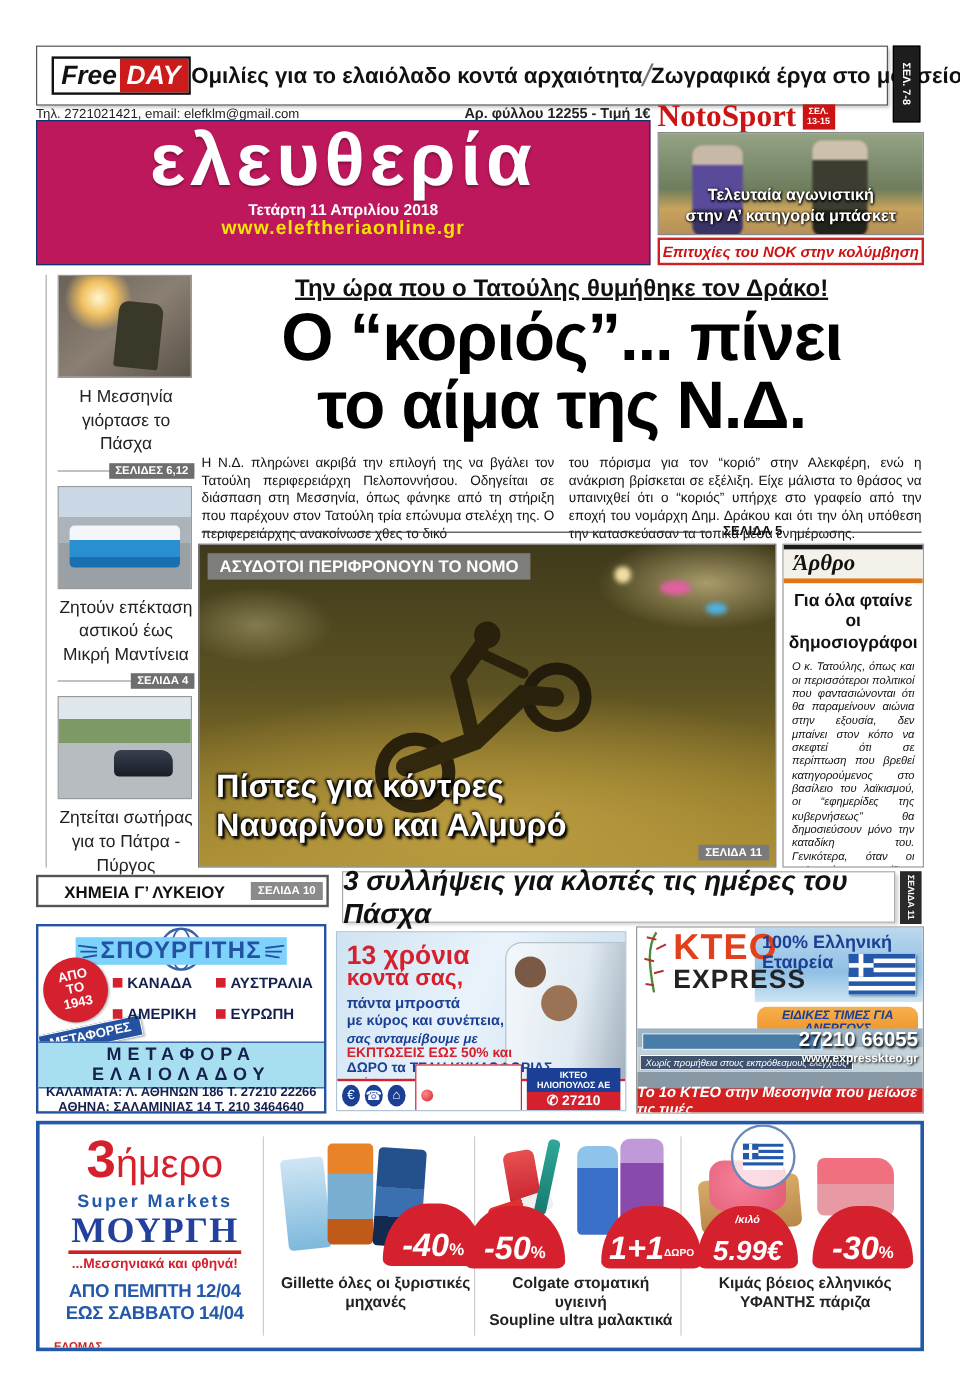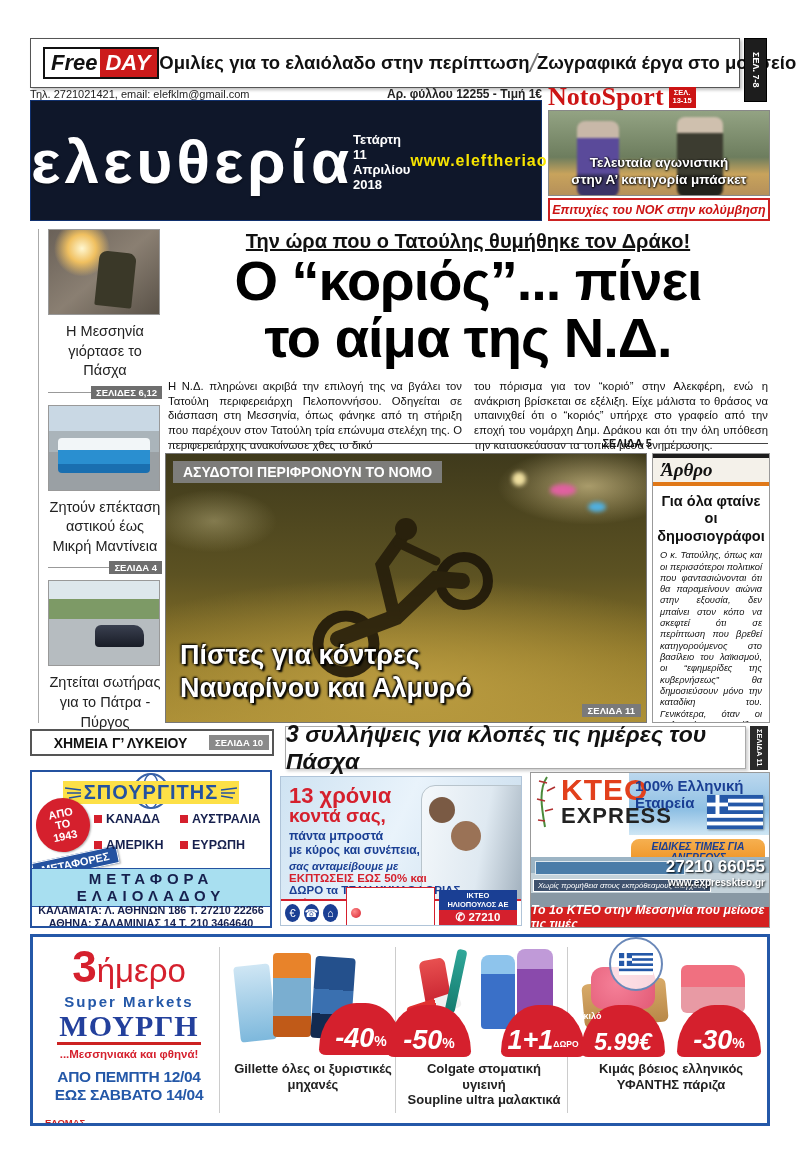--- a/index.html
+++ b/index.html
@@ -17,22 +17,22 @@
   .banner-item{font-size:18.5px;font-weight:700;color:#111;white-space:nowrap;}
   .banner-sep{font-size:26px;color:#777;font-style:italic;font-weight:400;}
   .side-tab{left:744px;top:38px;width:23px;height:64px;background:#1d1d1d;border:1px solid #000;
     color:#fff;font-size:9px;font-weight:700;display:flex;align-items:center;justify-content:center;
     writing-mode:vertical-rl;}
   
   .contact-row{left:30px;top:87px;width:512px;display:flex;justify-content:space-between;align-items:baseline;}
   .contact-left{font-size:11px;color:#222;}
   .contact-right{font-size:12px;font-weight:700;color:#222;}
   
-  .masthead{left:30px;top:100px;width:512px;height:121px;background:#0f172a;border:1px solid #10306e;
-    display:flex;flex-direction:row;align-items:center;justify-content:flex-start;}
+  .masthead{left:30px;top:100px;width:512px;height:121px;background:#be185d;border:1px solid #10306e;
+    display:flex;flex-direction:column;align-items:center;justify-content:flex-start;}
   .masthead-title{font-size:62px;font-weight:900;color:#fff;letter-spacing:4px;line-height:1.0;margin-top:2px;
     text-shadow:0 2px 2px rgba(0,0,0,.35);}
   .masthead-date{font-size:13px;font-weight:700;color:#fff;margin-top:2px;}
   .masthead-site{font-size:16px;font-weight:800;color:#f7e400;letter-spacing:1px;}
   
   .notosport{left:548px;top:84px;width:222px;}
   .ns-header{display:flex;align-items:center;gap:5px;height:26px;}
   .ns-title{font-family:"Liberation Serif",serif;font-weight:700;font-size:26px;color:#cc1414;}
   .ns-badge{background:#cc1414;color:#fff;font-size:7.5px;font-weight:700;width:27px;height:21px;
     display:flex;flex-direction:column;align-items:center;justify-content:center;line-height:1.1;}
@@ -173,36 +173,36 @@
   .ba-dates{color:#2458a8;font-weight:800;font-size:15.5px;line-height:1.2;margin-top:8px;letter-spacing:-.3px;}
   .ba-elomas{position:absolute;left:2px;bottom:-24px;color:#cc2222;font-weight:800;font-size:9.5px;border-bottom:1px solid #23409c;}
   .prod{position:absolute;top:10px;width:168px;text-align:center;}
   .prod-imgs{position:relative;height:110px;}
   .pack{position:absolute;border-radius:4px;}
   .bubble{position:absolute;width:84px;height:52px;background:#d5202d;border-radius:42px 42px 8px 8px/52px 52px 6px 6px;
     color:#fff;display:flex;align-items:flex-end;justify-content:center;padding-bottom:3px;}
   .bubble .main{font-size:27px;font-weight:800;font-style:italic;line-height:1;}
   .bubble .sup{font-size:14px;font-weight:800;line-height:1.6;}
   .bubble .sub{font-size:8.5px;font-weight:800;line-height:2.4;}
-  .bubble .top-label{position:absolute;top:6px;left:0;right:0;text-align:left;font-size:9px;font-weight:700;}
+  .bubble .top-label{position:absolute;top:6px;left:0;right:0;text-align:center;font-size:9px;font-style:italic;font-weight:700;}
   .prod-caption{font-size:13px;font-weight:700;color:#222;line-height:1.2;margin-top:4px;}
   .stamp{position:absolute;width:54px;height:54px;border-radius:50%;border:2px solid #6a88b8;background:rgba(255,255,255,.75);
     display:flex;align-items:center;justify-content:center;}
 </style>
 </head>
 <body>
 
 <div class="page">
 
   <div class="abs top-banner">
     <div class="freeday">
       <span class="free">Free</span>
       <span class="day">DAY</span>
     </div>
-    <span class="banner-item">Ομιλίες για το ελαιόλαδο στην περίπτωση</span>
+    <span class="banner-item">Ομιλίες για το ελαιόλαδο κοντά αρχαιότητα</span>
     <span class="banner-sep">/</span>
     <span class="banner-item">Ζωγραφικά έργα στο μουσείο Καρέλια</span>
   </div>
   <div class="abs side-tab">ΣΕΛ. 7-8</div>
 
   <div class="abs contact-row">
     <span class="contact-left">Τηλ. 2721021421, email: elefklm@gmail.com</span>
     <span class="contact-right">Αρ. φύλλου 12255  -  Τιμή 1€</span>
   </div>
 
@@ -322,21 +322,21 @@
 
   <div class="abs ad1">
     <div class="sp-logo">
       <svg class="sp-globe" width="40" height="40">
         <circle cx="20" cy="20" r="17" fill="none" stroke="#2452a0" stroke-width="2"></circle>
         <ellipse cx="20" cy="20" rx="8" ry="17" fill="none" stroke="#2452a0" stroke-width="1.5"></ellipse>
         <line x1="3" y1="20" x2="37" y2="20" stroke="#2452a0" stroke-width="1.5"></line>
         <line x1="5" y1="11" x2="35" y2="11" stroke="#2452a0" stroke-width="1.2"></line>
         <line x1="5" y1="29" x2="35" y2="29" stroke="#2452a0" stroke-width="1.2"></line>
       </svg>
-      <span class="sp-name" style="position:relative;top:6px;background:#fde047;padding:0 2px;">
+      <span class="sp-name" style="position:relative;top:6px;background:#7dd3fc;padding:0 2px;">
         <svg width="16" height="12">
             <path d="M16 3 L0 1 M16 6 L2 6 M16 9 L4 11" stroke="#2452a0" stroke-width="1.6" fill="none"></path>
           </svg>
         <span>ΣΠΟΥΡΓΙΤΗΣ</span>
         <svg width="16" height="12">
             <path d="M0 3 L16 1 M0 6 L14 6 M0 9 L12 11" stroke="#2452a0" stroke-width="1.6" fill="none"></path>
           </svg>
       </span>
     </div>
     <div class="sp-since">

